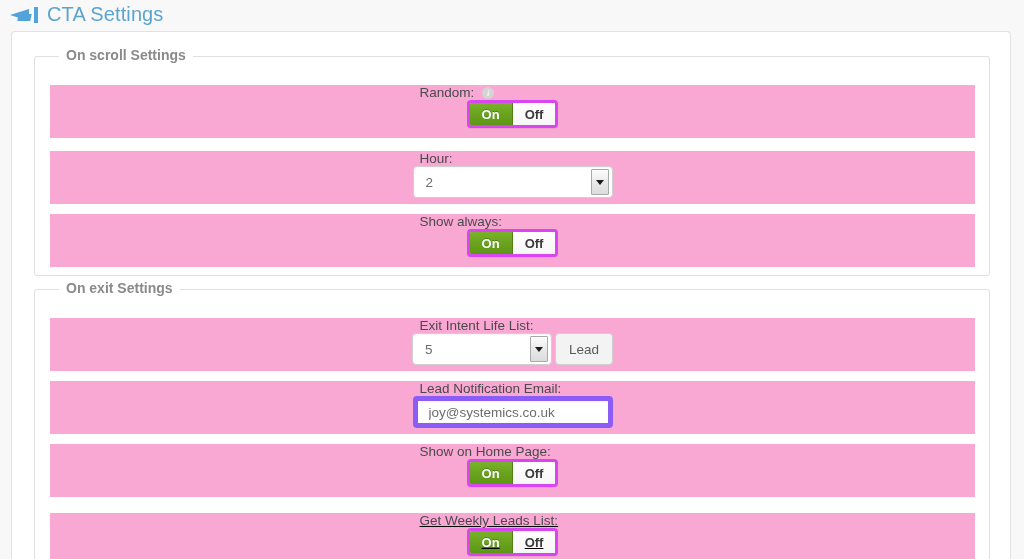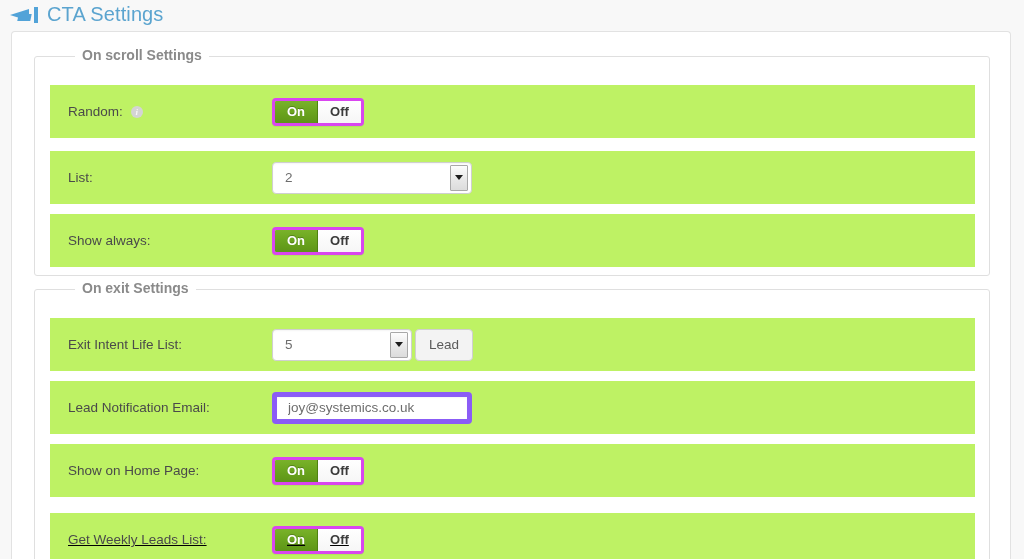--- a/index.html
+++ b/index.html
@@ -72,38 +72,39 @@
 
   
   .fieldset {
     position: absolute;
     border: 1px solid #dfdfdf;
     border-radius: 3px;
     background: transparent;
   }
   .fieldset-legend {
     position: absolute;
-    top: -10px; left: 40px;
+    top: -10px; left: 24px;
     background: #ffffff;
     padding: 0 7px;
     font-size: 14px;
     font-weight: bold;
     color: #8a8a8a;
     white-space: nowrap;
   }
 
   
   .form-row {
     position: absolute;
     left: 15px;
     width: 925px;
     height: 53px;
-    background: #bef264;
-    display: flex;
-    align-items: center;
+    background: #f9a8d4;
+    display: flex;
+    align-items: center;
+    flex-direction: column;
   }
   .row-label {
     width: 222px;
     padding-left: 18px;
     font-size: 13.5px;
     color: #4a4a4a;
     display: flex;
     align-items: center;
     white-space: nowrap;
     flex: 0 0 auto;
@@ -256,21 +257,21 @@
         <div class="control-cell">
           <div class="toggle">
             <span class="seg on">On</span>
             <span class="seg off">Off</span>
           </div>
         </div>
       </div>
 
       <div class="form-row" style="top:94px;">
         <div class="row-label">
-          <span>List:</span>
+          <span>Hour:</span>
         </div>
         <div class="control-cell">
           <div class="input-group">
             <div class="select-wrap">
               <span class="select-value">2</span>
               <span class="select-arrow-btn">
                 <span class="caret"></span>
               </span>
             </div>
           </div>

